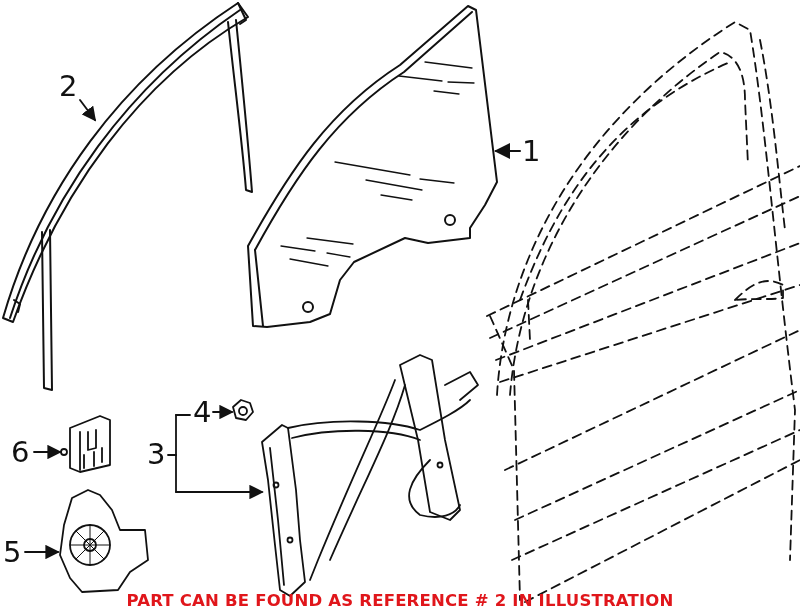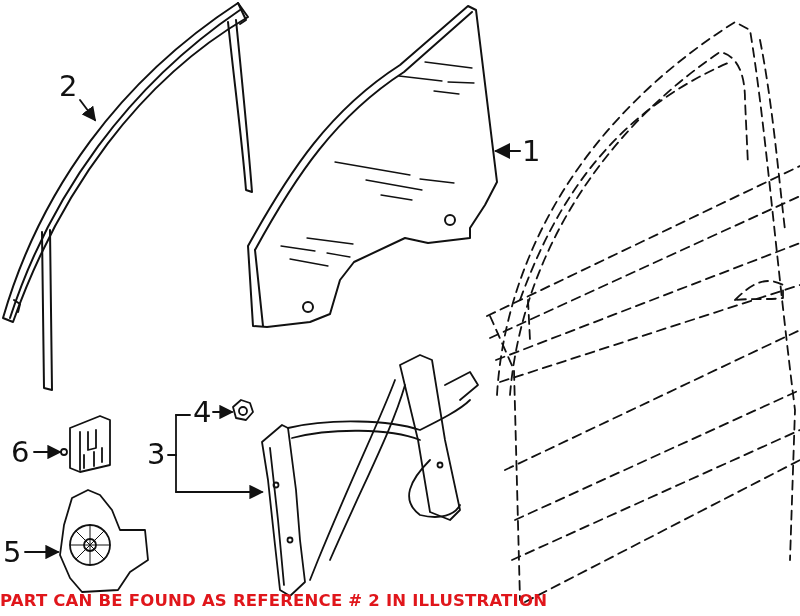--- a/index.html
+++ b/index.html
@@ -1,19 +1,19 @@
 <!DOCTYPE html>
 <html><head>
 <meta charset="utf-8">
 <style>
   html, body { margin:0; padding:0; background:#ffffff; }
   body { width:800px; height:616px; position:relative; overflow:hidden; font-family:"Liberation Sans", sans-serif; }
   svg.diagram { position:absolute; left:0; top:0; width:800px; height:616px; }
   .callout { position:absolute; font-family:"DejaVu Sans", sans-serif; font-size:29px; color:#111; line-height:1; }
-  .footer { position:absolute; left:0; width:800px; top:591px; color:#e0161b; font-family:"DejaVu Sans", sans-serif; font-weight:bold; font-size:16.5px; letter-spacing:0.2px; }
+  .footer { position:absolute; left:0; width:800px; top:591px; text-align:center; color:#e0161b; font-family:"DejaVu Sans", sans-serif; font-weight:bold; font-size:16.5px; letter-spacing:0.2px; }
 </style>
 </head>
 <body>
 
 <svg class="diagram" viewBox="0 0 800 616" fill="none" stroke="#111" stroke-width="2" stroke-linejoin="round" stroke-linecap="round">
   <defs>
     <marker id="ah" markerWidth="8" markerHeight="8" refX="7" refY="4" orient="auto">
       <path d="M0,0 L8,4 L0,8 Z" fill="#111" stroke="none"></path>
     </marker>
   </defs>

